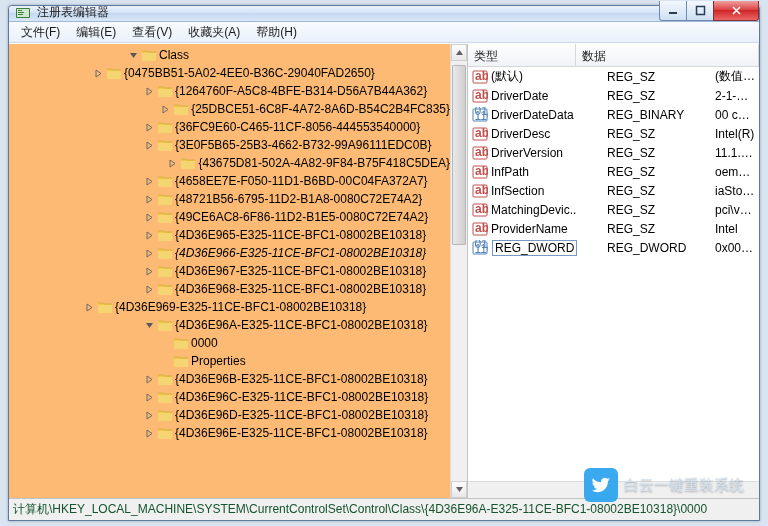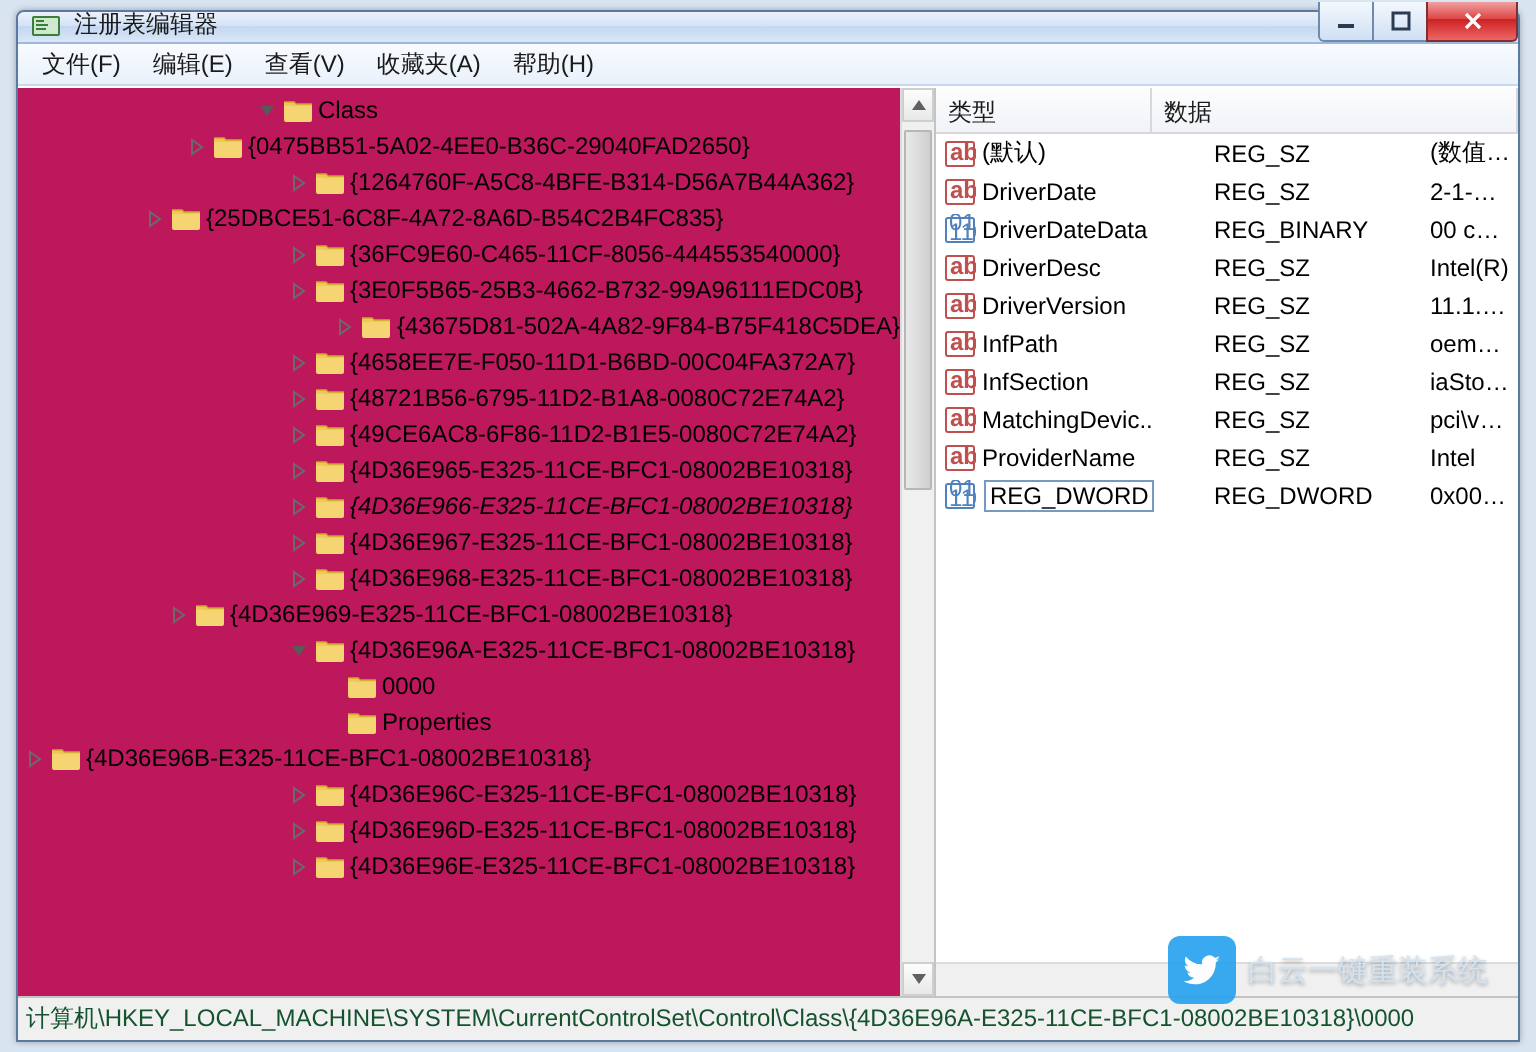--- a/index.html
+++ b/index.html
@@ -9,21 +9,21 @@
 .titlebar .icon{width:16px;height:16px;margin-right:6px}
 .titlebar .title{flex:1;color:#1a1a1a}
 .winbtns{display:flex;height:20px;margin-top:-4px}
 .winbtn{width:28px;height:20px;border:1px solid #6e8bae;border-top:none;margin-left:-1px;display:flex;align-items:center;justify-content:center;background:linear-gradient(#f4f8fd,#cfe0f4)}
 .winbtn.min{border-radius:0 0 0 3px}
 .winbtn.close{width:46px;border-radius:0 0 3px 0;background:linear-gradient(#f0a0a0,#d44 45%,#c22 46%,#e66);border-color:#803030}
 .winbtn svg{width:11px;height:11px}
 .menubar{height:21px;background:linear-gradient(#f8fbff,#e9f1fb);border-bottom:1px solid #c9d8ee;display:flex;align-items:center;padding-left:4px}
 .menuitem{padding:2px 8px;color:#1a1a1a}
 .content{flex:1;display:flex;border-top:1px solid #fff;min-height:0}
-.treepane{width:459px;border-right:1px solid #c4c4c4;overflow:hidden;position:relative;background:#be185d}
+.treepane{width:459px;border-right:1px solid #c4c4c4;overflow:hidden;position:relative;background:#fdba74}
 .treeinner{position:absolute;top:0;left:0;right:17px;bottom:0;overflow:hidden;padding-top:2px}
 .node{display:flex;align-items:center;height:18px;white-space:nowrap}
 .tw{width:16px;height:16px;display:flex;align-items:center;justify-content:center;cursor:pointer}
 .tw svg{width:9px;height:9px}
 .fold{width:16px;height:16px;margin-right:2px}
 .nodetxt{color:#000}
 .vscroll{position:absolute;right:0;top:0;bottom:0;width:17px;background:#f0f0f0;border-left:1px solid #dcdcdc}
 .vscroll .btn{height:17px;background:linear-gradient(#fdfdfd,#e8e8e8);border:1px solid #cfcfcf;display:flex;align-items:center;justify-content:center}
 .vscroll .track{position:absolute;top:17px;bottom:17px;left:0;right:0}
 .vscroll .thumb{position:absolute;left:1px;right:1px;background:linear-gradient(90deg,#e9e9e9,#cfcfcf);border:1px solid #b7b7b7;border-radius:1px}
@@ -149,21 +149,21 @@
             <span class="tw">
               <svg>
                 <use href="#tri-r"></use>
               </svg>
             </span>
             <svg class="fold">
               <use href="#folder"></use>
             </svg>
             <span class="nodetxt">{1264760F-A5C8-4BFE-B314-D56A7B44A362}</span>
           </div>
-          <div class="node" style="padding-left: 60px;">
+          <div class="node" style="padding-left: 92px; justify-content: flex-end;">
             <span class="tw">
               <svg>
                 <use href="#tri-r"></use>
               </svg>
             </span>
             <svg class="fold">
               <use href="#folder"></use>
             </svg>
             <span class="nodetxt">{25DBCE51-6C8F-4A72-8A6D-B54C2B4FC835}</span>
           </div>
@@ -306,21 +306,21 @@
             </svg>
             <span class="nodetxt">0000</span>
           </div>
           <div class="node" style="padding-left: 148px;">
             <span class="tw"></span>
             <svg class="fold">
               <use href="#folder"></use>
             </svg>
             <span class="nodetxt">Properties</span>
           </div>
-          <div class="node" style="">
+          <div class="node" style="padding-left: 132px;">
             <span class="tw">
               <svg>
                 <use href="#tri-r"></use>
               </svg>
             </span>
             <svg class="fold">
               <use href="#folder"></use>
             </svg>
             <span class="nodetxt">{4D36E96B-E325-11CE-BFC1-08002BE10318}</span>
           </div>

